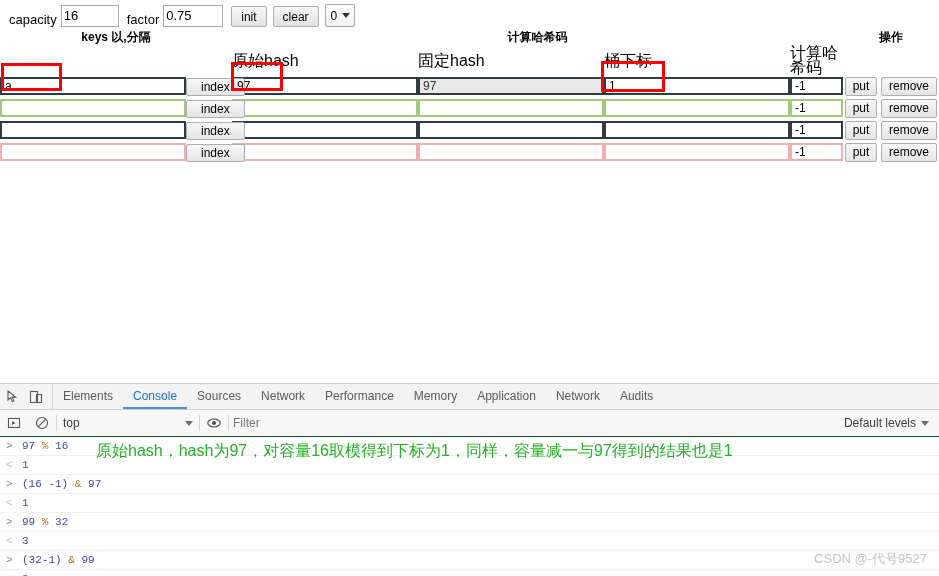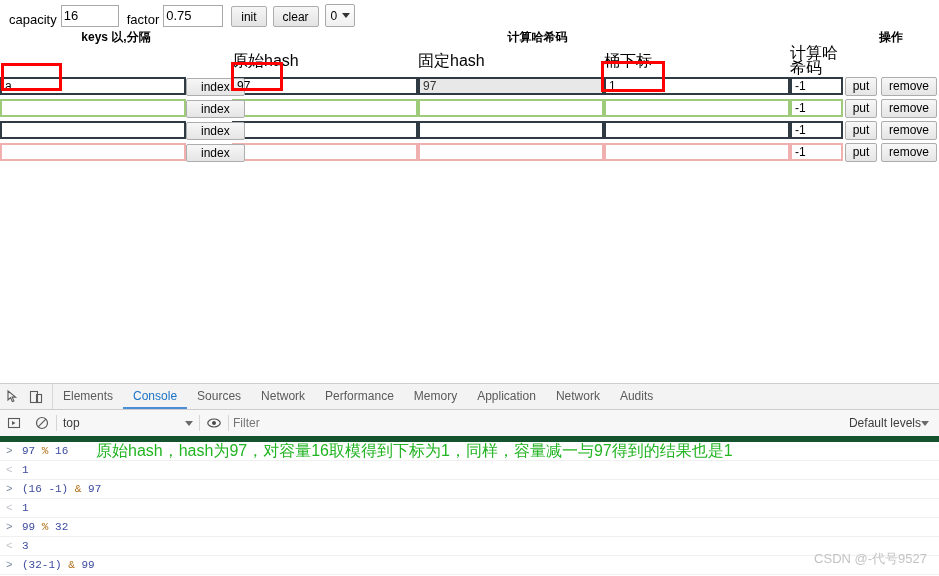--- a/index.html
+++ b/index.html
@@ -214,21 +214,21 @@
     white-space: nowrap;
   }
   .dt-tab.active {
     color: #1a73c7;
     border-bottom: 2px solid #4a8fd4;
   }
   .dt-filterbar {
     height: 26px;
     display: flex;
     align-items: center;
-    border-bottom: 6px solid #14532d;
+    border-bottom: 1px solid #14532d;
     background: #f7f7f7;
     font-size: 12px;
     color: #5a5a5a;
   }
   .fb-cell {
     display: flex;
     align-items: center;
     padding: 0 6px;
     height: 100%;
   }
@@ -252,21 +252,21 @@
     flex: 1;
     border: none;
     background: transparent;
     font-family: "Liberation Sans", sans-serif;
     font-size: 12px;
     color: #9a9a9a;
     outline: none;
     padding: 0 4px;
   }
   .lvl {
-    display: flex; align-items: center; 
+    display: flex; align-items: center; gap: 5px;
     padding: 0 10px; color: #3c3c3c; cursor: pointer;
   }
 
   .console-body {
     position: relative;
     height: 140px;
     overflow: hidden;
     background: #fff;
   }
   .cline {

